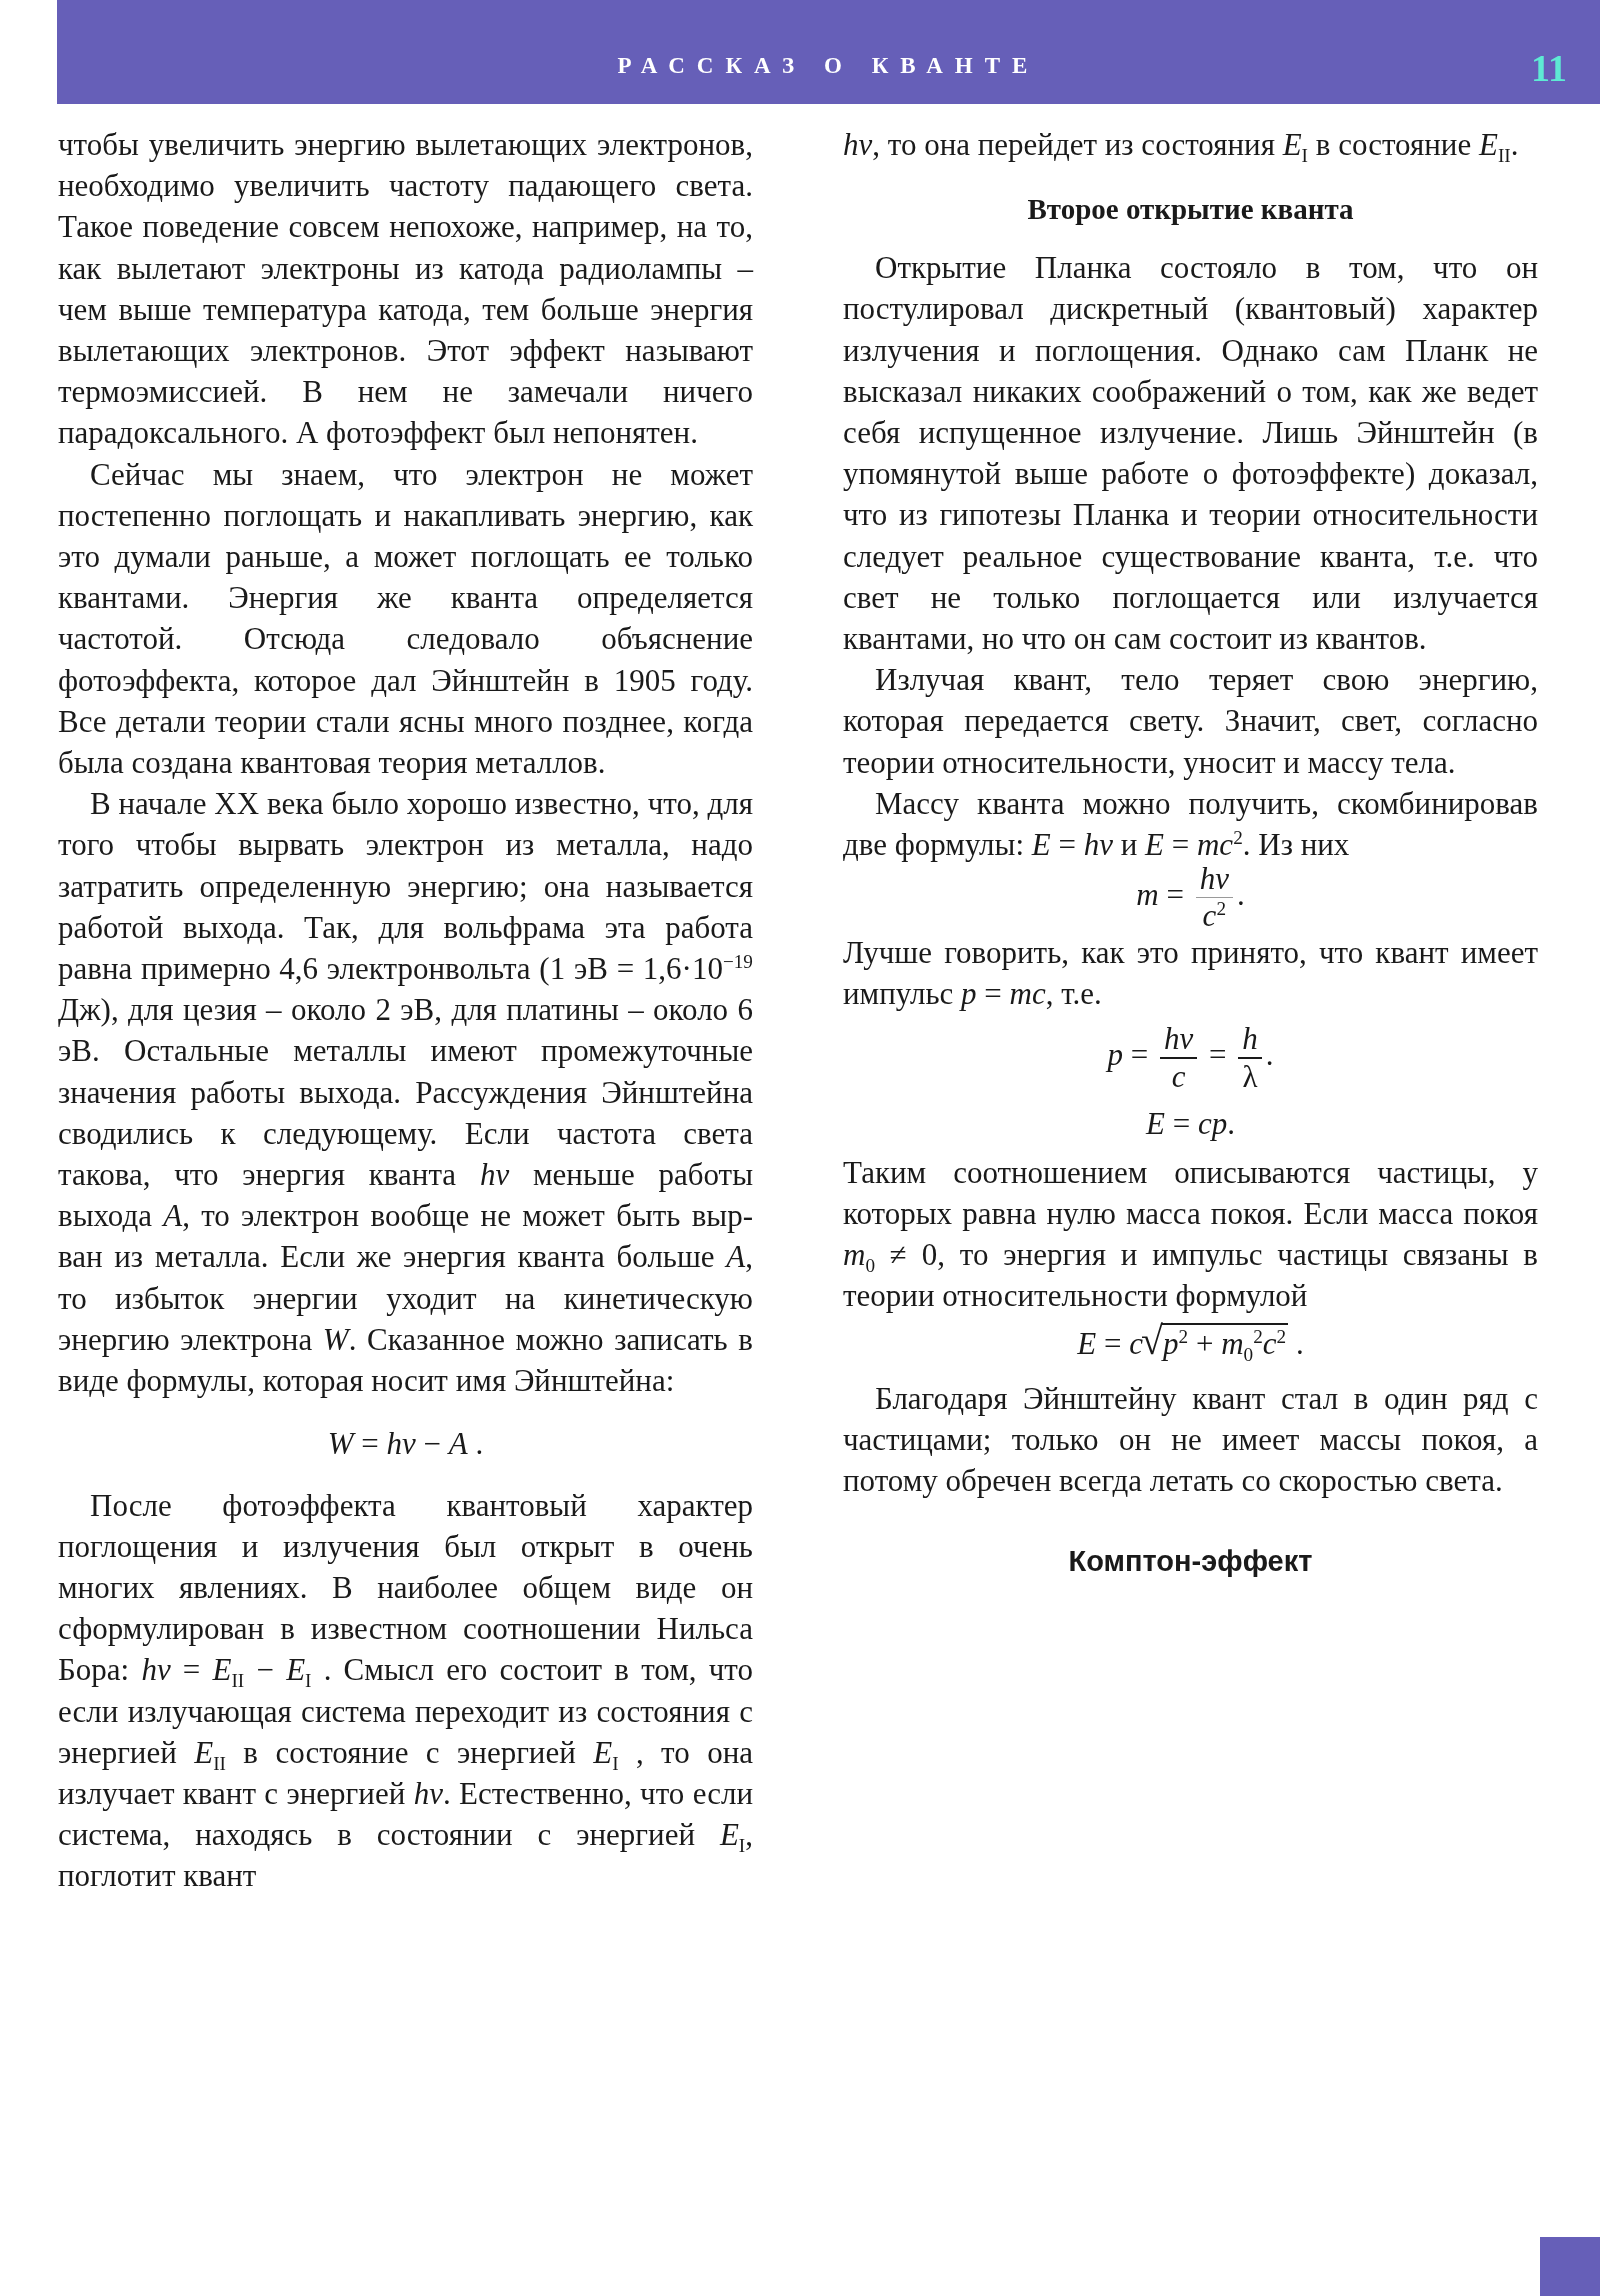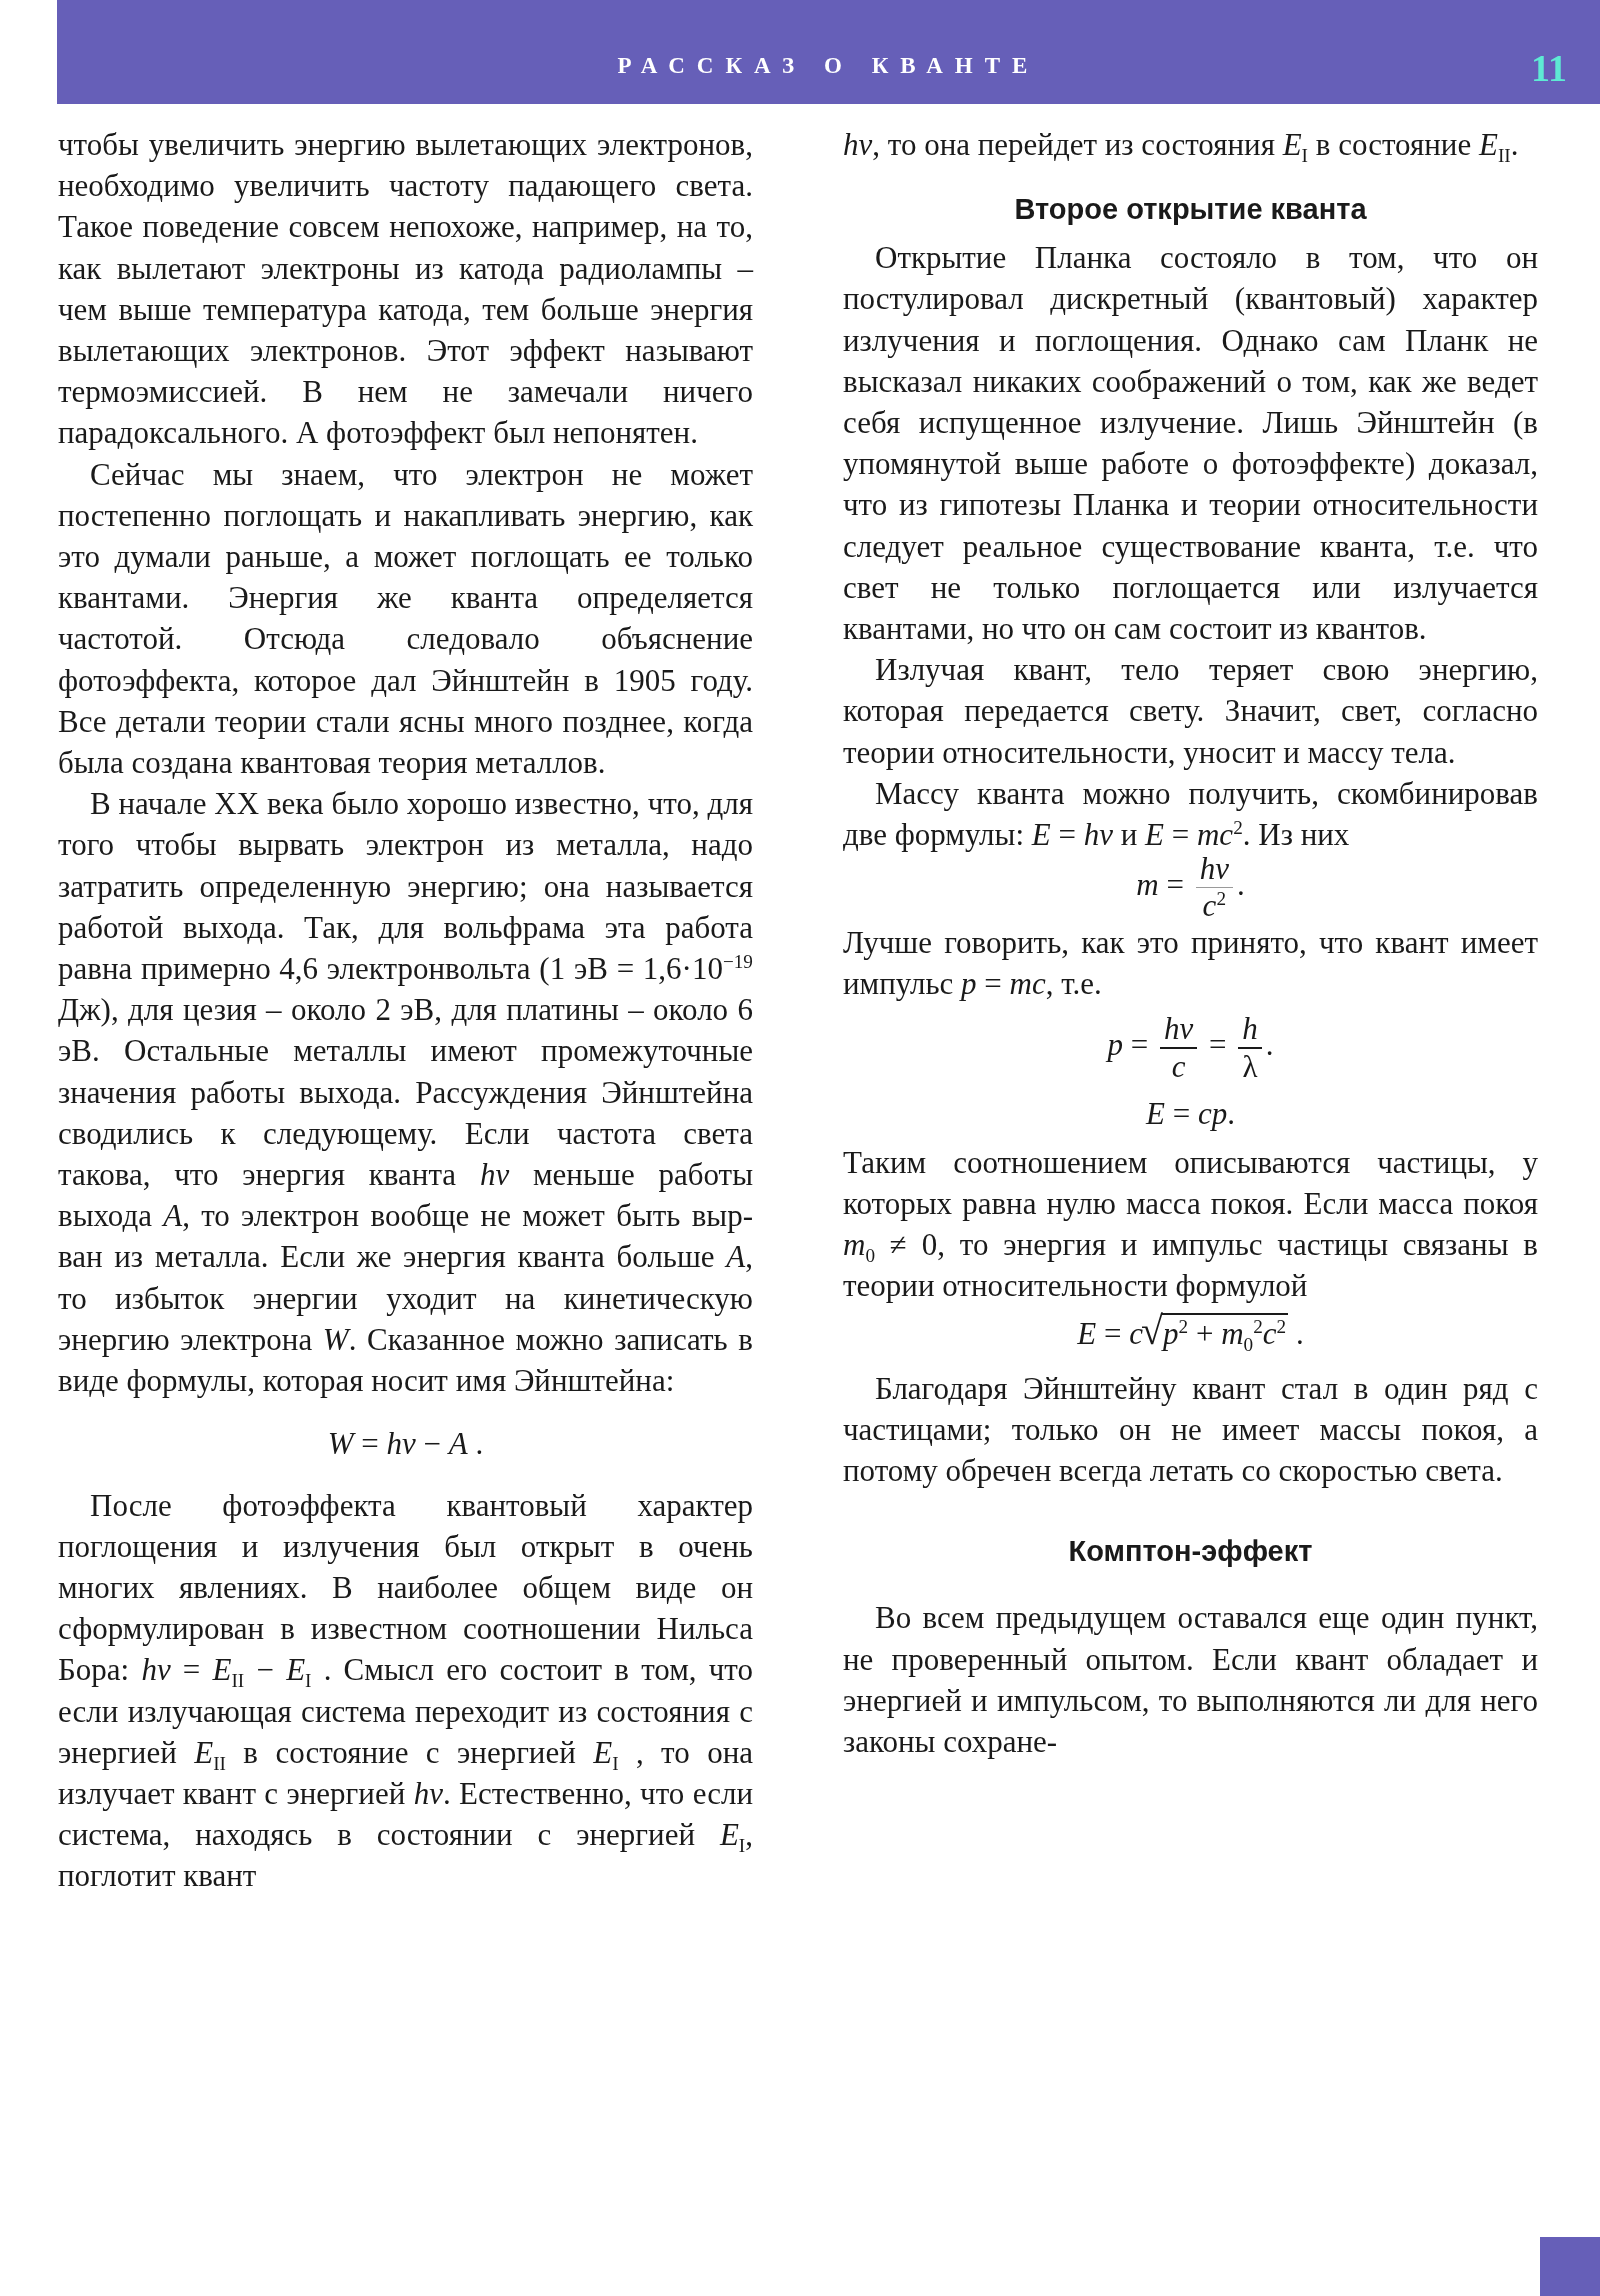--- a/index.html
+++ b/index.html
@@ -51,21 +51,21 @@
   </p>
   <p class="para indent">
     <span>После фотоэффекта квантовый харак­тер поглощения и излучения был открыт в очень многих явлениях. В наиболее общем виде он сформулирован в известном соот­ношении Нильса Бора: </span><i class="m">hν</i><span> = </span><i class="m">E</i><sub>II</sub><span> − </span><i class="m">E</i><sub>I</sub><span> . Смысл его состоит в том, что если излуча­ющая система переходит из состояния с энергией </span><i class="m">E</i><sub>II</sub><span> в состояние с энергией </span><i class="m">E</i><sub>I</sub><span> , то она излучает квант с энергией </span><i class="m">hν</i><span>. Есте­ственно, что если система, находясь в состоянии с энергией </span><i class="m">E</i><sub>I</sub><span>, поглотит квант</span>
   </p>
 </div>
 
 <div class="column col-right">
   <p class="para noindent">
     <i class="m">hν</i><span>, то она перейдет из состояния </span><i class="m">E</i><sub>I</sub><span> в состояние </span><i class="m">E</i><sub>II</sub><span>.</span>
   </p>
-  <h2 class="heading" style="margin:24px 0 8px 0;">Второе открытие кванта</h2>
+  <h2 class="heading" style="margin:24px 0 18px 0;font-family:Liberation Serif, serif;">Второе открытие кванта</h2>
   <p class="para indent">Открытие Планка состояло в том, что он постулировал дискретный (квантовый) характер излучения и поглощения. Одна­ко сам Планк не высказал никаких сообра­жений о том, как же ведет себя испущен­ное излучение. Лишь Эйнштейн (в упомя­нутой выше работе о фотоэффекте) дока­зал, что из гипотезы Планка и теории относительности следует реальное суще­ствование кванта, т.е. что свет не только поглощается или излучается квантами, но что он сам состоит из квантов.</p>
   <p class="para indent">Излучая квант, тело теряет свою энер­гию, которая передается свету. Значит, свет, согласно теории относительности, уносит и массу тела.</p>
   <p class="para indent">
     <span>Массу кванта можно получить, скомби­нировав две формулы: </span><i class="m">E</i><span> = </span><i class="m">hν</i><span> и </span><i class="m">E</i><span> = </span><i class="m">mc</i><sup>2</sup><span>. Из них</span>
   </p>
   <p class="formula" style="margin:-4px 0 -2px 0;">
     <i class="m">m</i><span> = </span><span class="frac"><i class="m num thin">hν</i><span class="den"><i class="m">c</i><sup>2</sup></span></span><span>.</span>
   </p>
   <p class="para noindent">
     <span>Лучше говорить, как это принято, что квант имеет импульс </span><i class="m">p</i><span> = </span><i class="m">mc</i><span>, т.е.</span>
@@ -77,16 +77,15 @@
     <i class="m">E</i><span> = </span><i class="m">cp</i><span>.</span>
   </p>
   <p class="para noindent">
     <span>Таким соотношением описываются части­цы, у которых равна нулю масса покоя. Если масса покоя </span><i class="m">m</i><sub>0</sub><span> ≠ 0</span><span>, то энергия и импульс частицы связаны в теории относи­тельности формулой</span>
   </p>
   <p class="formula" style="margin:6px 0 14px 0;">
     <i class="m">E</i><span> = </span><i class="m">c</i><span class="sqrt"><span class="radicand"><i class="m">p</i><sup>2</sup><span> + </span><i class="m">m</i><sub>0</sub><sup>2</sup><i class="m">c</i><sup>2</sup></span></span><span> .</span>
   </p>
   <p class="para indent">Благодаря Эйнштейну квант стал в один ряд с частицами; только он не имеет массы покоя, а потому обречен всегда летать со скоростью света.</p>
   <h2 class="heading" style="margin:40px 0 26px 0;">Комптон-эффект</h2>
-  <p class="para indent">Во всем предыдущем оставался еще один пункт, не проверенный опытом. Если квант обладает и энергией и импульсом, то вы­полняются ли для него законы сохране-</p>
 </div>
 
 <div class="corner-block"></div>
 
 </body></html>

